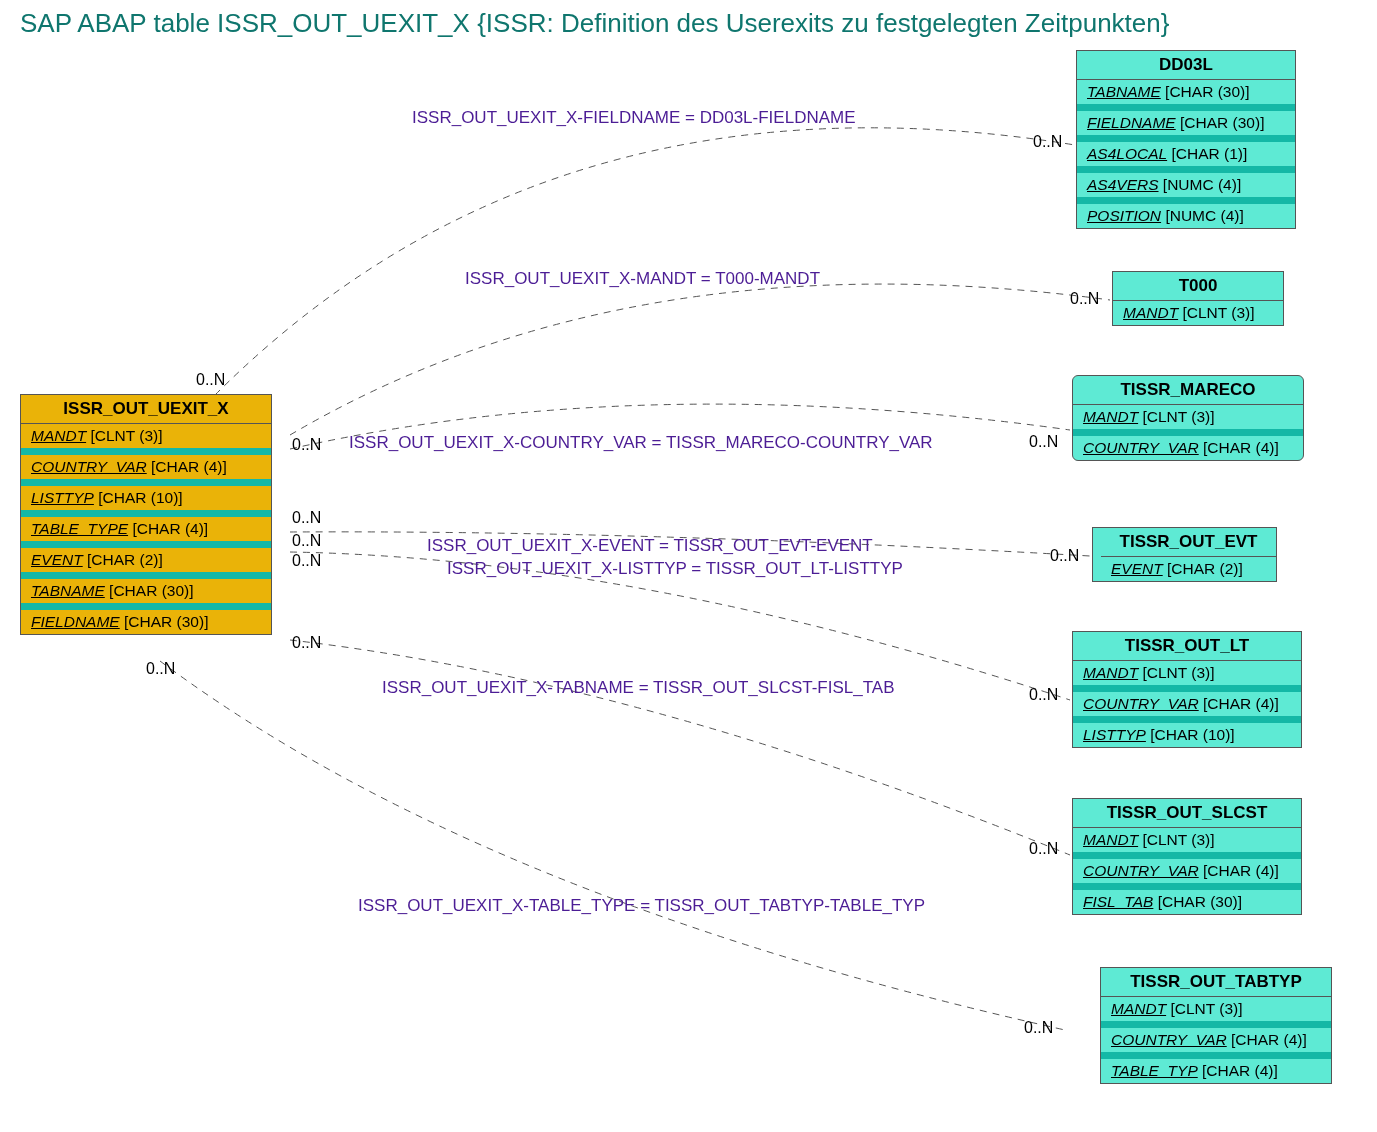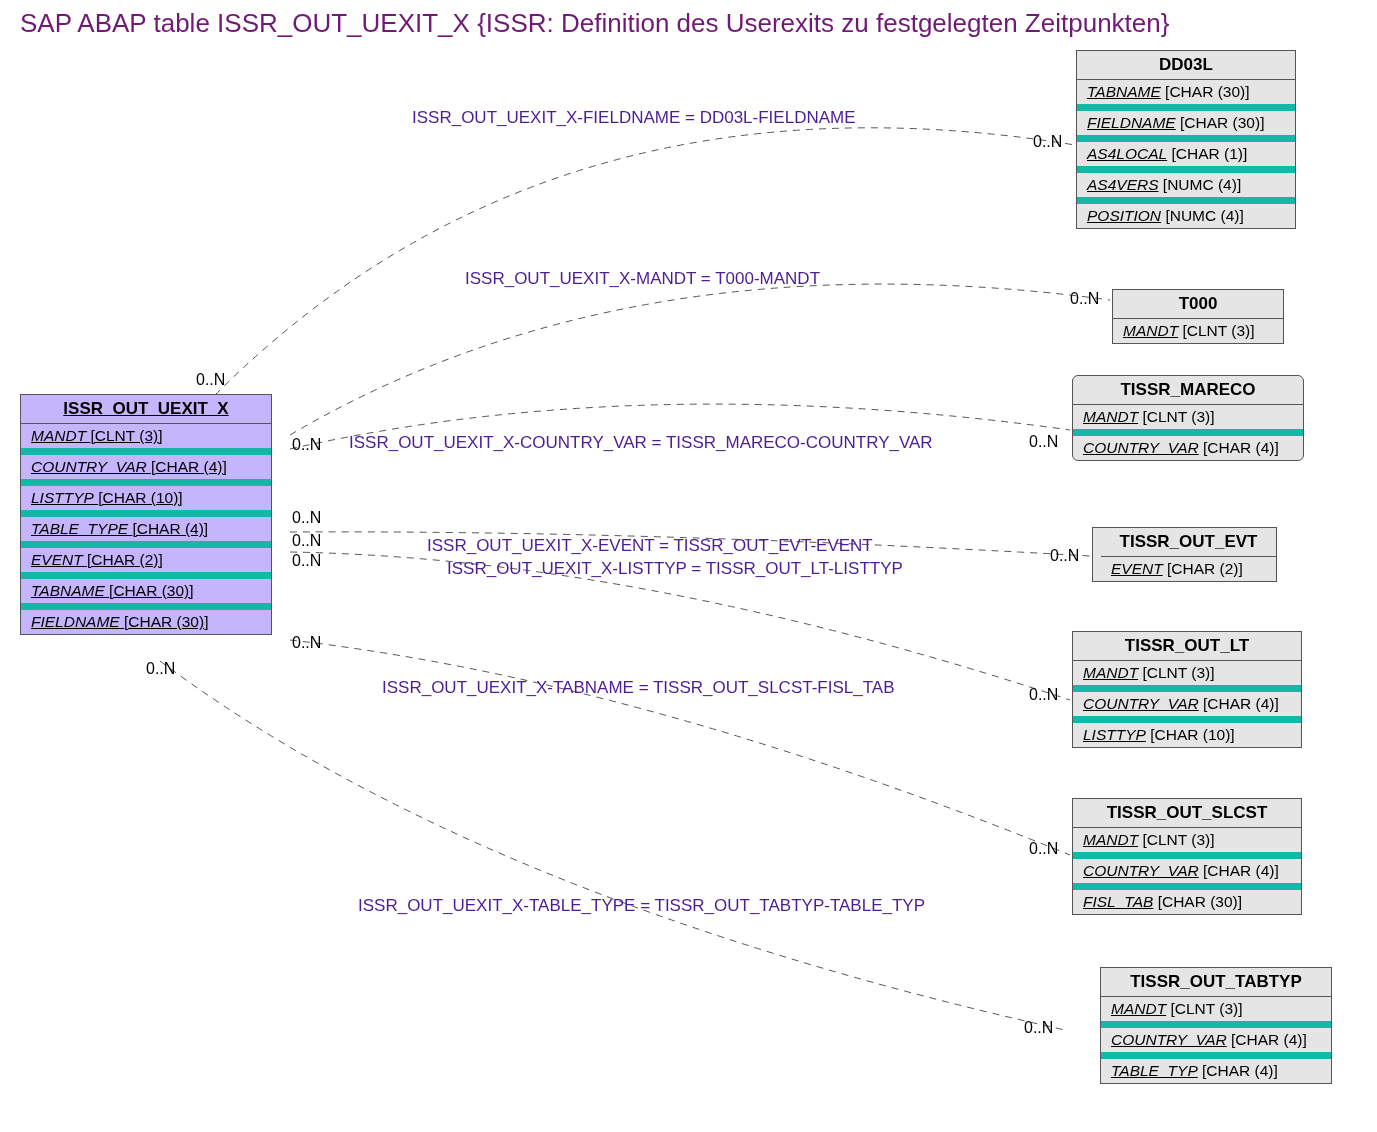--- a/index.html
+++ b/index.html
@@ -9,30 +9,29 @@
     background: #ffffff;
     width: 1377px;
     height: 1132px;
     position: relative;
   }
   .title {
     position: absolute;
     left: 20px;
     top: 8px;
     font-size: 26px;
-    color: #701a75;
+    color: #0f766e;
   }
   .table-box {
     position: absolute;
     border: 1px solid #555;
-    background: #e5e5e5;
+    background: #5eead4;
   }
   .table-box.source {
-    background: #c4b5fd;
-    text-decoration: underline;
+    background: #eab308;
   }
   .table-box .header {
     font-weight: bold;
     text-align: center;
     padding: 4px 10px;
     border-bottom: 1px solid #555;
     font-size: 17px;
   }
   .table-box .field {
     padding: 3px 10px;
@@ -98,21 +97,21 @@
 
 <div class="table-box" style="left:1076px; top:50px; width:218px;">
   <div class="header">DD03L</div>
   <div class="field"><span class="fname key">TABNAME</span> <span>[CHAR (30)]</span></div>
   <div class="field"><span class="fname key">FIELDNAME</span> <span>[CHAR (30)]</span></div>
   <div class="field"><span class="fname key">AS4LOCAL</span> <span>[CHAR (1)]</span></div>
   <div class="field"><span class="fname key">AS4VERS</span> <span>[NUMC (4)]</span></div>
   <div class="field"><span class="fname key">POSITION</span> <span>[NUMC (4)]</span></div>
 </div>
 
-<div class="table-box" style="left:1112px; top:271px; width:170px;margin-top:18px;">
+<div class="table-box" style="left:1112px; top:271px; width:170px;">
   <div class="header">T000</div>
   <div class="field"><span class="fname key">MANDT</span> <span>[CLNT (3)]</span></div>
 </div>
 
 <div class="table-box" style="left:1072px; top:375px; width:230px;border-radius:6px;">
   <div class="header">TISSR_MARECO</div>
   <div class="field"><span class="fname key">MANDT</span> <span>[CLNT (3)]</span></div>
   <div class="field"><span class="fname key">COUNTRY_VAR</span> <span>[CHAR (4)]</span></div>
 </div>
 

